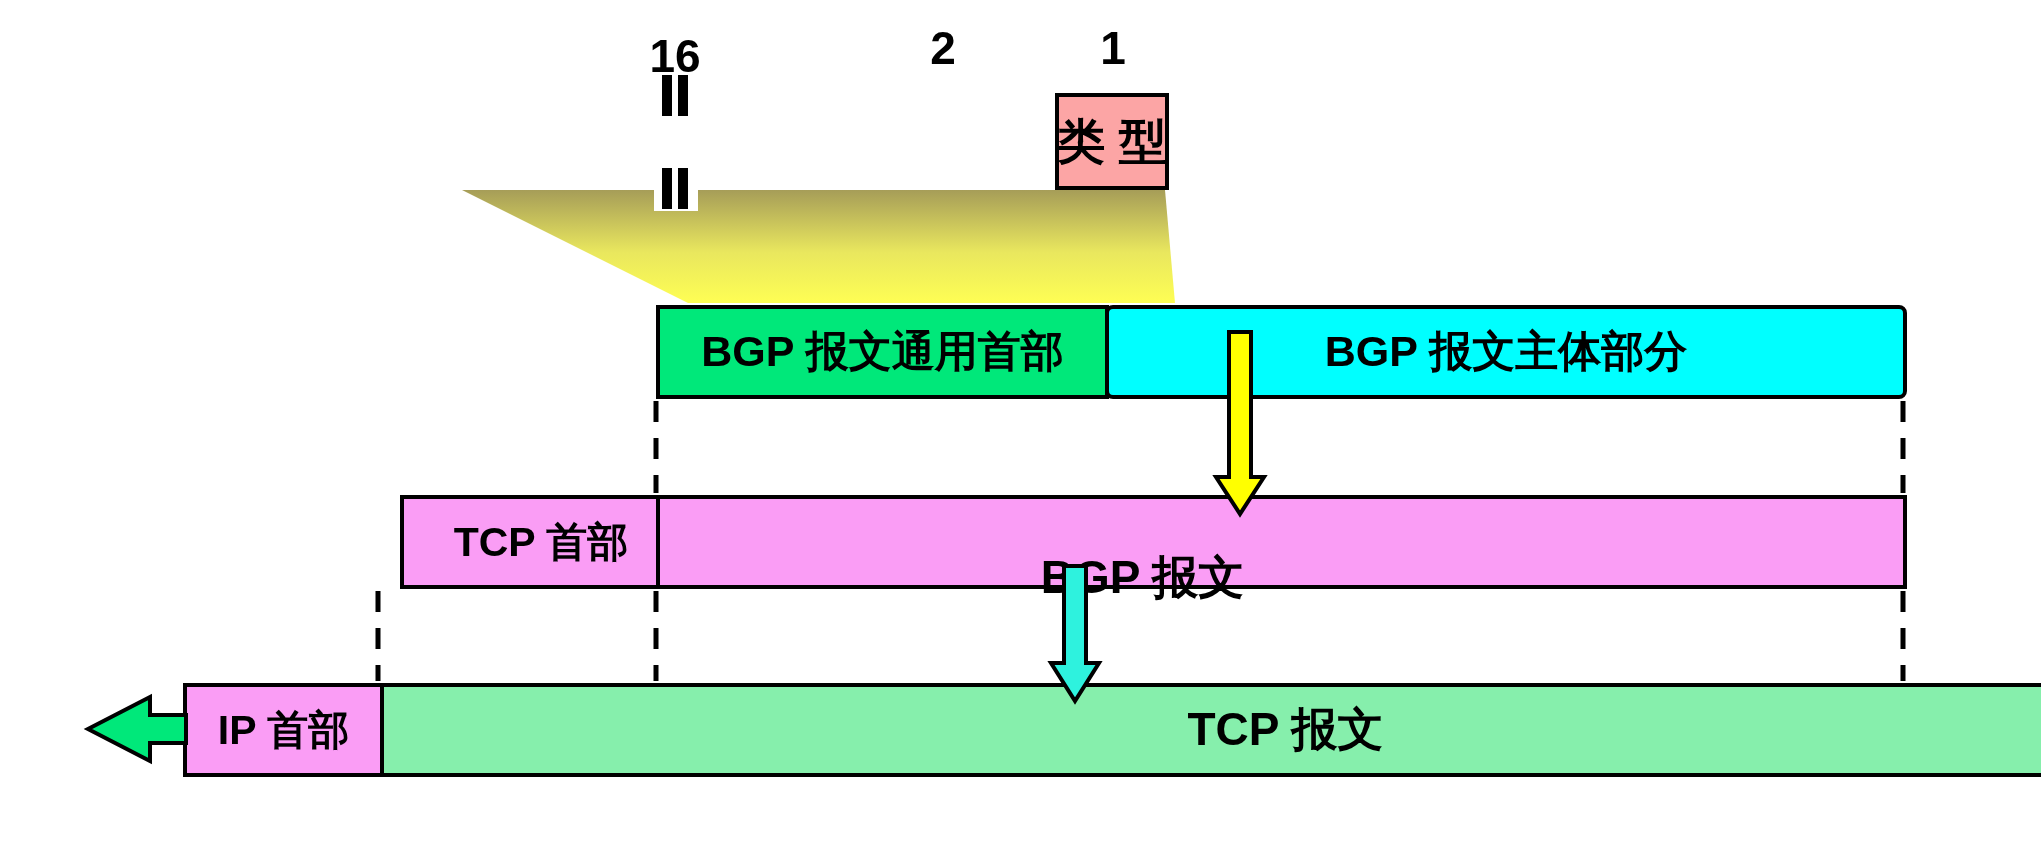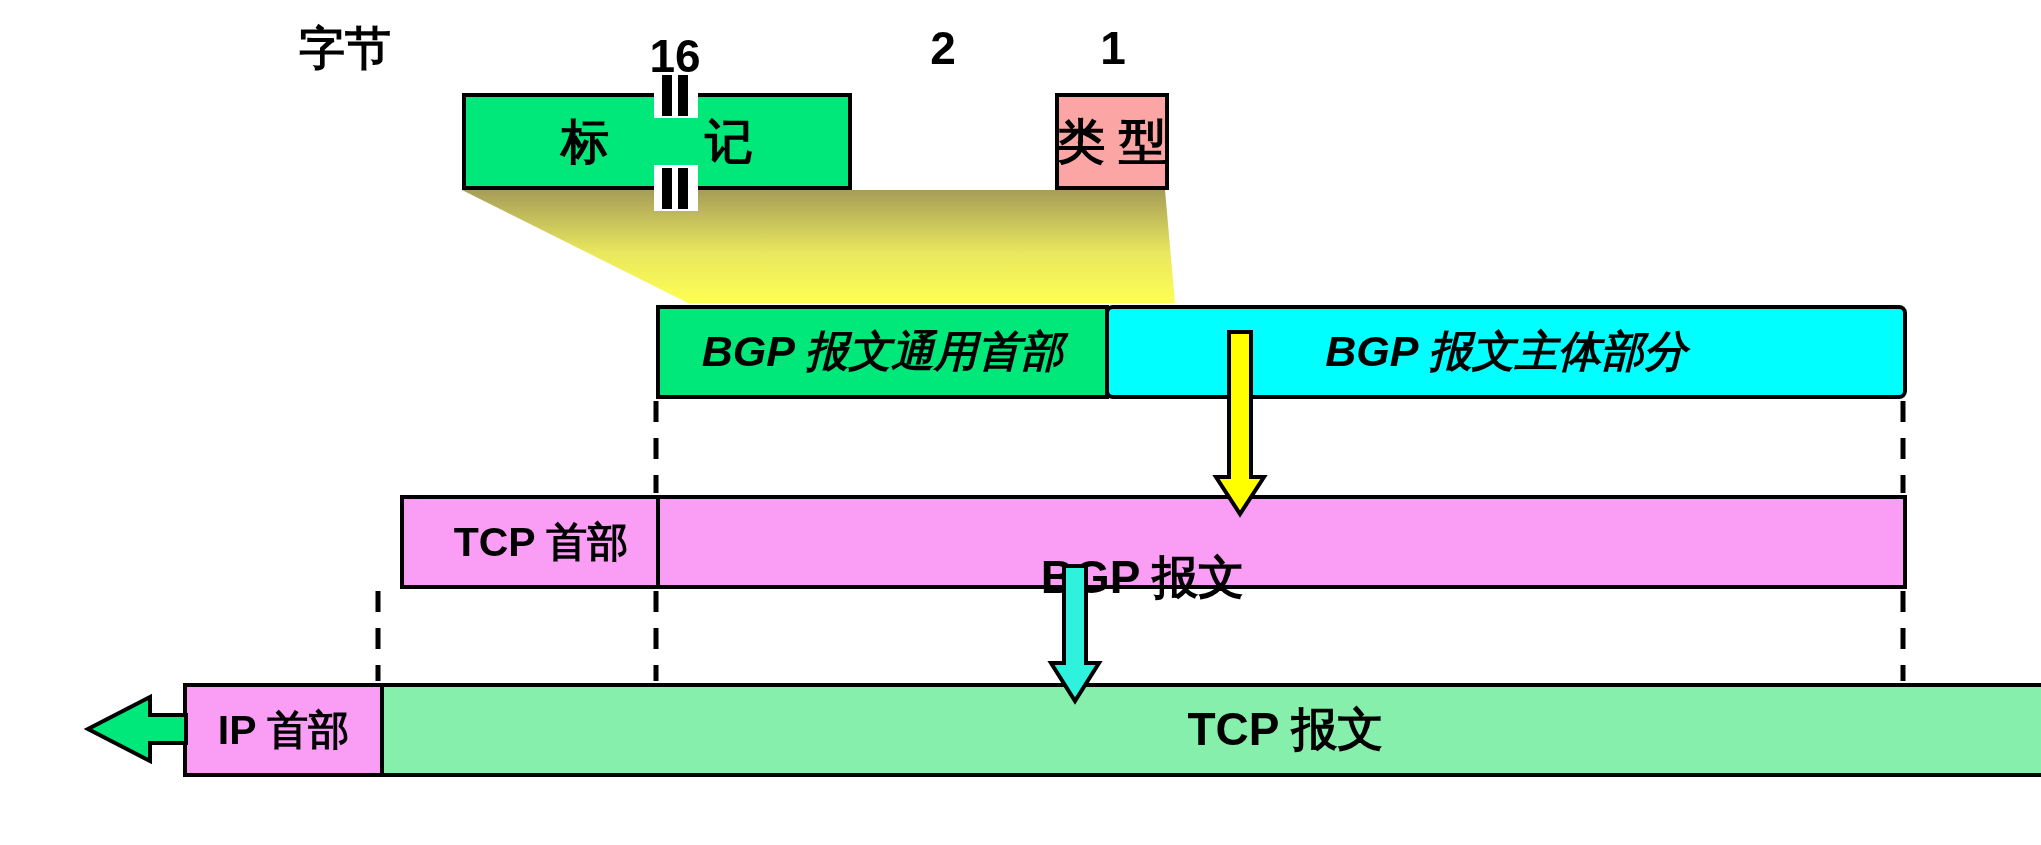--- a/index.html
+++ b/index.html
@@ -31,21 +31,21 @@
     justify-content: center;
     white-space: nowrap;
   }
   .toplabel {
     position: absolute;
     text-align: center;
     font-size: 46px;
     line-height: 60px;
   }
   .f-label { font-size: 48px; }
-  .r2-label { font-size: 43px; font-style: italic; }
+  .r2-label { font-size: 43px; }
   .r34-label { font-size: 46px; }
   .overlay-label {
     position: absolute;
     display: flex;
     align-items: center;
     justify-content: center;
     background: transparent;
     white-space: nowrap;
   }
 </style>
@@ -60,28 +60,24 @@
         <stop offset="0%" stop-color="#A69D58"></stop>
         <stop offset="55%" stop-color="#E9E75E"></stop>
         <stop offset="100%" stop-color="#FEFE54"></stop>
       </linearGradient>
     </defs>
     <polygon points="462,190 1165,190 1175,303 688,303" fill="url(#funnelGrad)"></polygon>
   </svg>
 
   <div class="boxes">
 
-    <div class="toplabel" style="left:270px; top:18px; width:150px;">字节</div>
     <div class="toplabel" style="left:625px; top:26px; width:100px;">16</div>
     <div class="toplabel" style="left:893px; top:18px; width:100px;">2</div>
     <div class="toplabel" style="left:1063px; top:18px; width:100px;">1</div>
 
-    <div class="box f-label" style="left: 462px; top: 93px; width: 390px; height: 97px; background-color: rgb(0, 232, 122);">
-      <span>标　　记</span>
-    </div>
     <div class="box f-label" style="left: 1055px; top: 93px; width: 114px; height: 97px; background-color: #fca5a5;">
       <span>类 型</span>
     </div>
 
     <div class="box r2-label" style="left: 656px; top: 305px; width: 453px; height: 94px; background-color: rgb(0, 232, 122);">
       <span>BGP 报文通用首部</span>
     </div>
     <div class="box r2-label" style="left: 1105px; top: 305px; width: 802px; height: 94px; background-color: rgb(0, 255, 255); border-radius: 8px;">
       <span>BGP 报文主体部分</span>
     </div>

